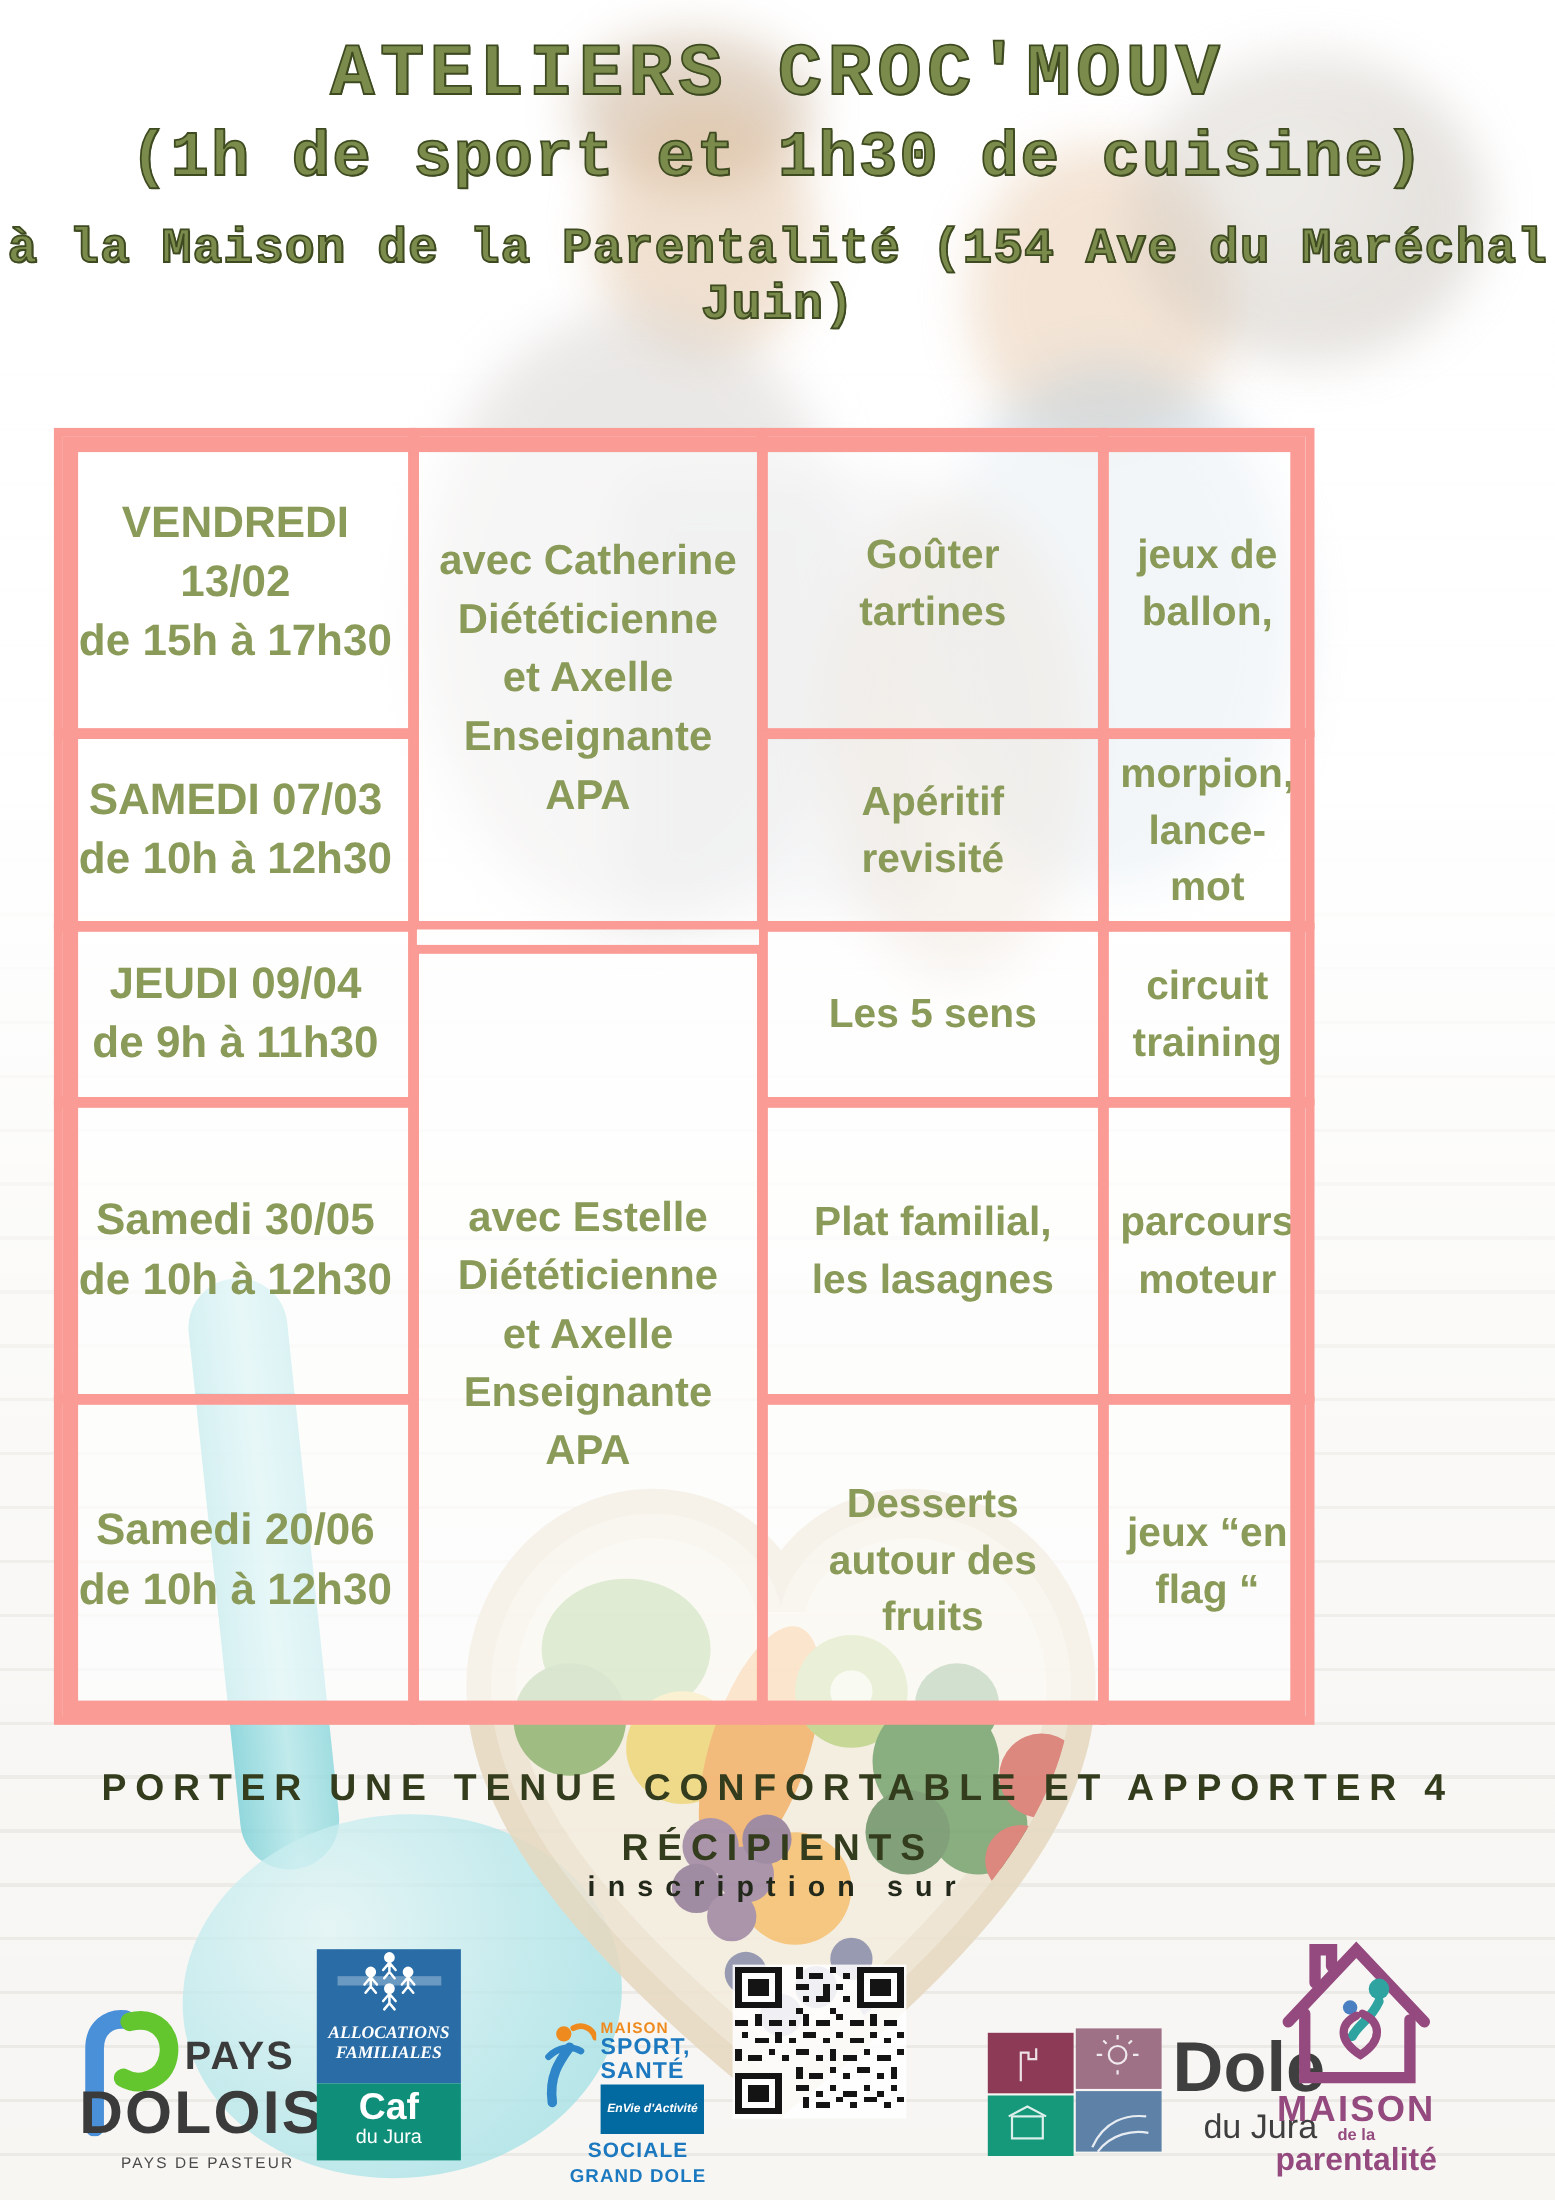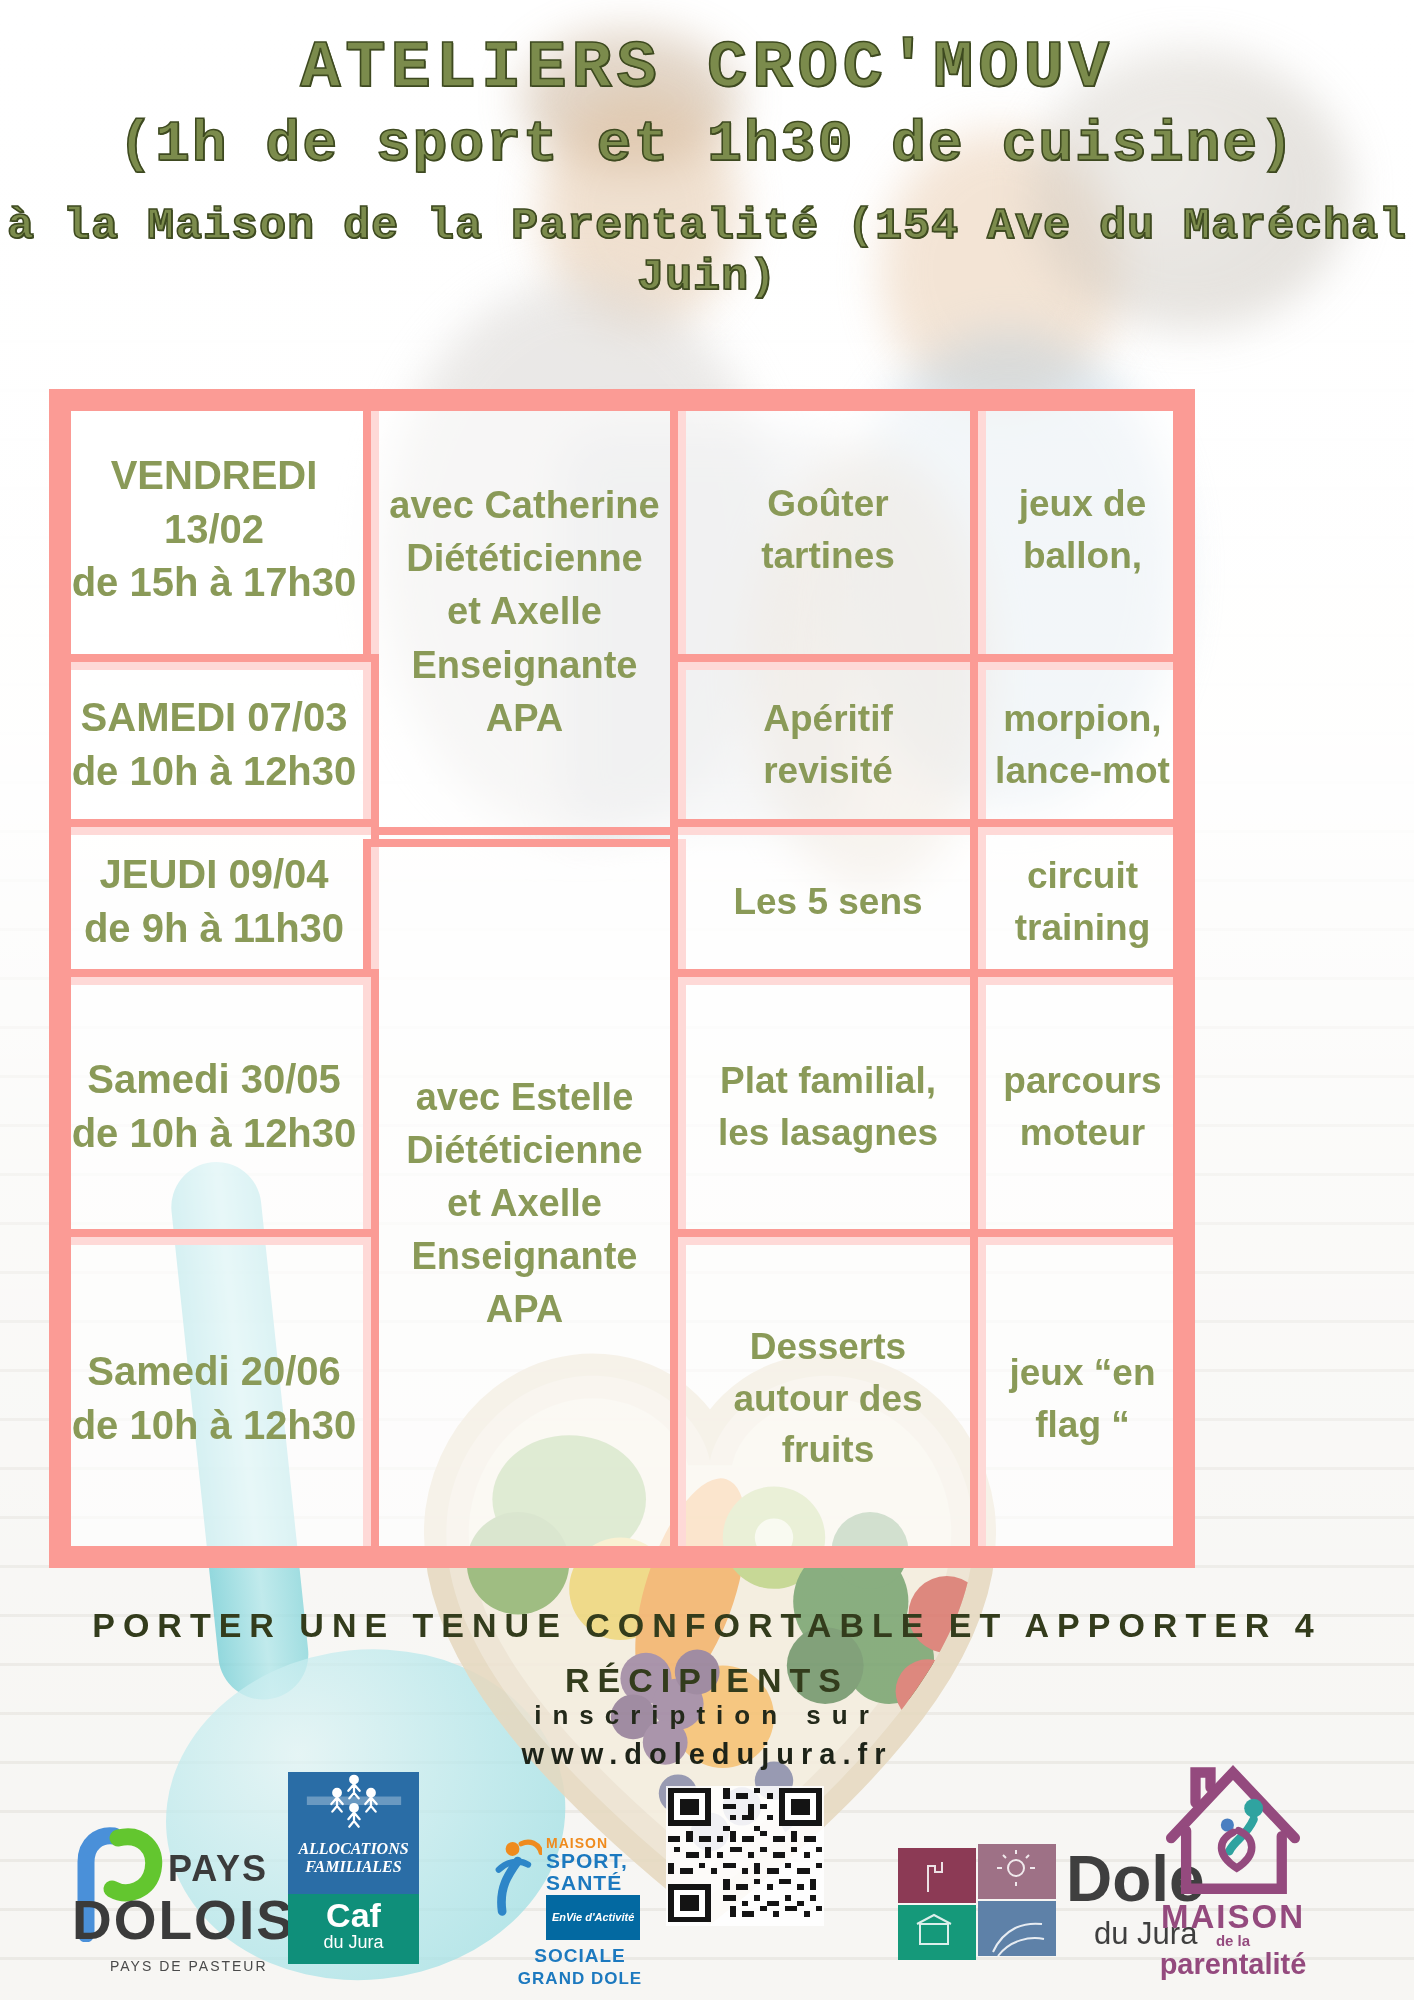--- a/index.html
+++ b/index.html
@@ -35,21 +35,21 @@
   .title{position:absolute;top:30px;left:0;width:100%;z-index:3;text-align:center;
          font-family:Liberation Mono, monospace;font-weight:bold;color:#7b8b4c;
          -webkit-text-stroke:1.6px #3e4a20;text-shadow:1px 1px 0 #3e4a20;}
   .t1{font-size:67px;letter-spacing:5px;}
   .t2{font-size:58px;margin-top:6px;letter-spacing:2px;}
   .t3{font-size:63px;margin-top:8px;letter-spacing:4px;}
   .t4{font-size:45px;margin-top:24px;letter-spacing:1px;}
 
   
   .table{position:absolute;left:57px;top:397px;width:1130px;height:1163px;z-index:2;
-         display:grid;box-sizing:border-box;gap:0;
+         display:grid;box-sizing:border-box;gap:10px;
          grid-template-columns:314px 307px 300px 1fr;
          grid-template-rows:265px 165px 150px 260px 1fr;}
   .tborder{position:absolute;inset:0;border:14px solid #fb9b95;z-index:5;pointer-events:none;}
   .cell{background:rgba(255,255,255,.62);box-shadow:0 0 0 8px #fb9b95;
         display:flex;align-items:center;justify-content:center;text-align:center;
         color:#8a9a58;font-weight:bold;white-space:pre-line;padding:4px;}
   .date{font-size:40px;line-height:1.34;}
   .instructor{font-size:38px;line-height:1.40;}
   .activity{font-size:37px;line-height:1.40;}
   .c-r1c1{grid-area:1/1;} .c-instrA{grid-area:1/2/3/3;} .c-r1c3{grid-area:1/3;} .c-r1c4{grid-area:1/4;}
@@ -216,21 +216,20 @@
 autour des
 fruits</div>
     <div class="cell activity c-r5c4">jeux “en flag “</div>
 
     <div class="tborder"></div>
   </section>
 
   <div class="notice">PORTER UNE TENUE CONFORTABLE ET APPORTER 4
 RÉCIPIENTS</div>
   <div class="inscription">inscription sur</div>
-  <div class="website">www.doledujura.fr</div>
 
   <div class="logo pays">
     <svg width="110" height="120" viewBox="0 0 110 120">
       <path d="M22 112 V40 C22 22 35 12 50 14" stroke="#4a90d9" stroke-width="17" fill="none" stroke-linecap="round"></path>
       <path d="M54 16 C78 10 93 27 89 48 C85 68 64 76 48 67" stroke="#63c62f" stroke-width="17" fill="none" stroke-linecap="round"></path>
     </svg>
     <div class="pn1">PAYS</div>
     <div class="pn2">DOLOIS</div>
     <div class="pn3">PAYS DE PASTEUR</div>
   </div>

